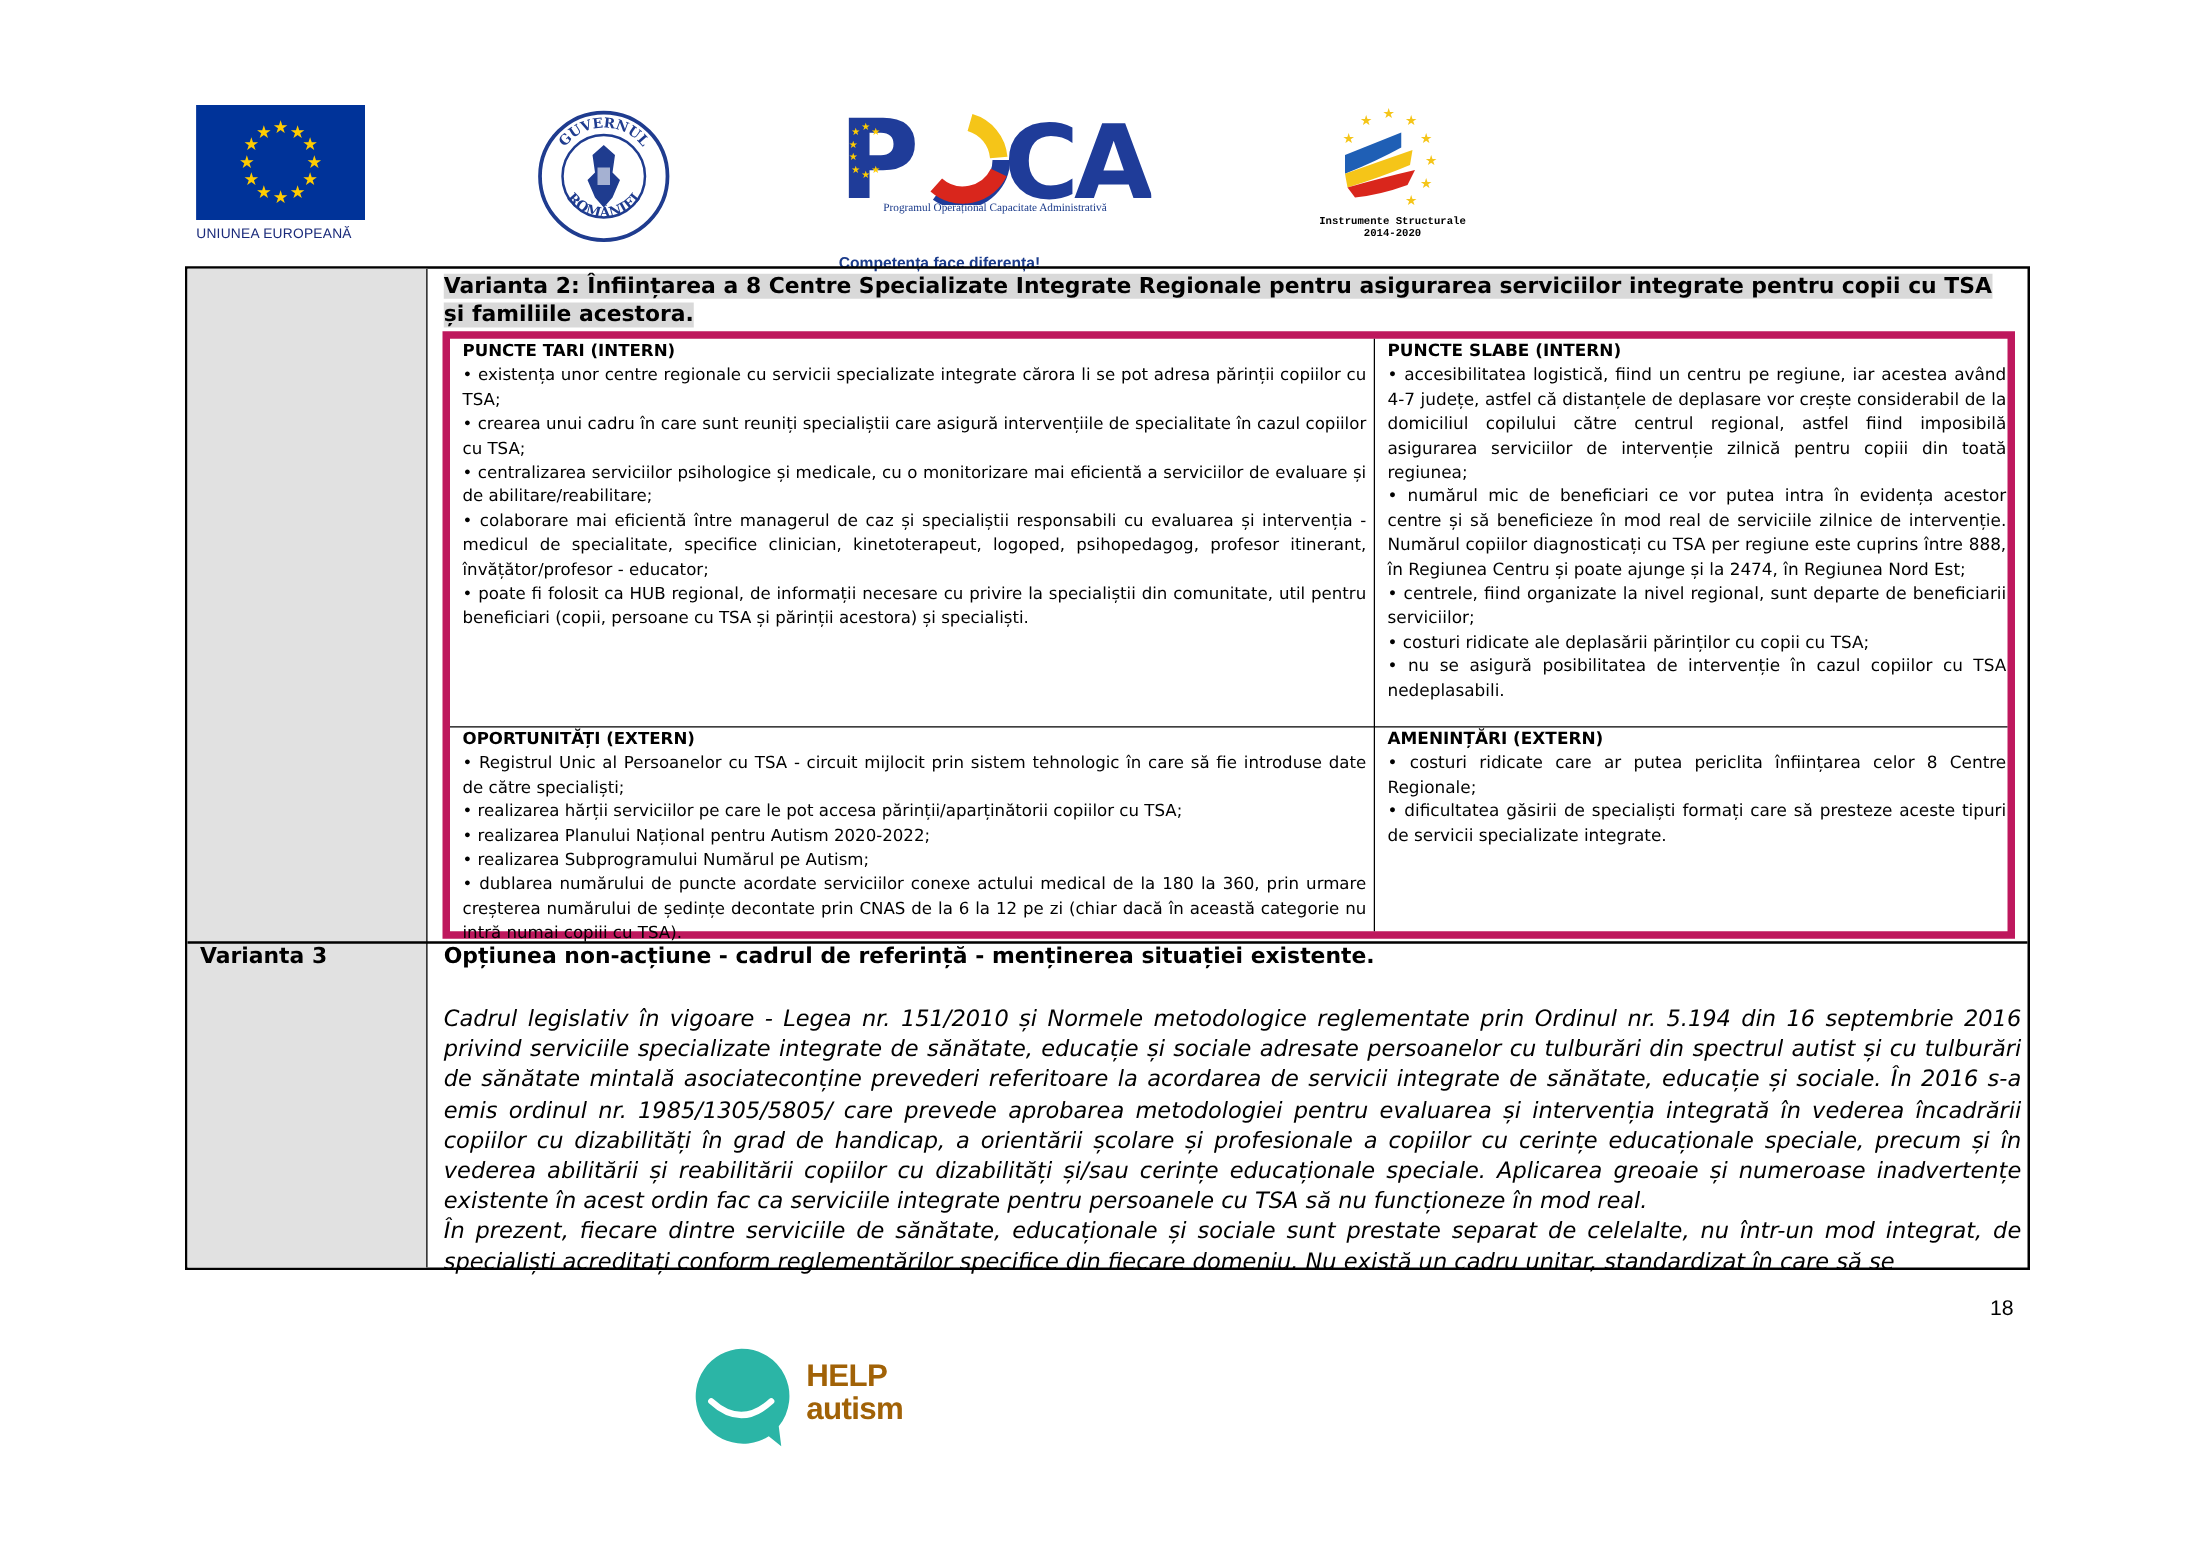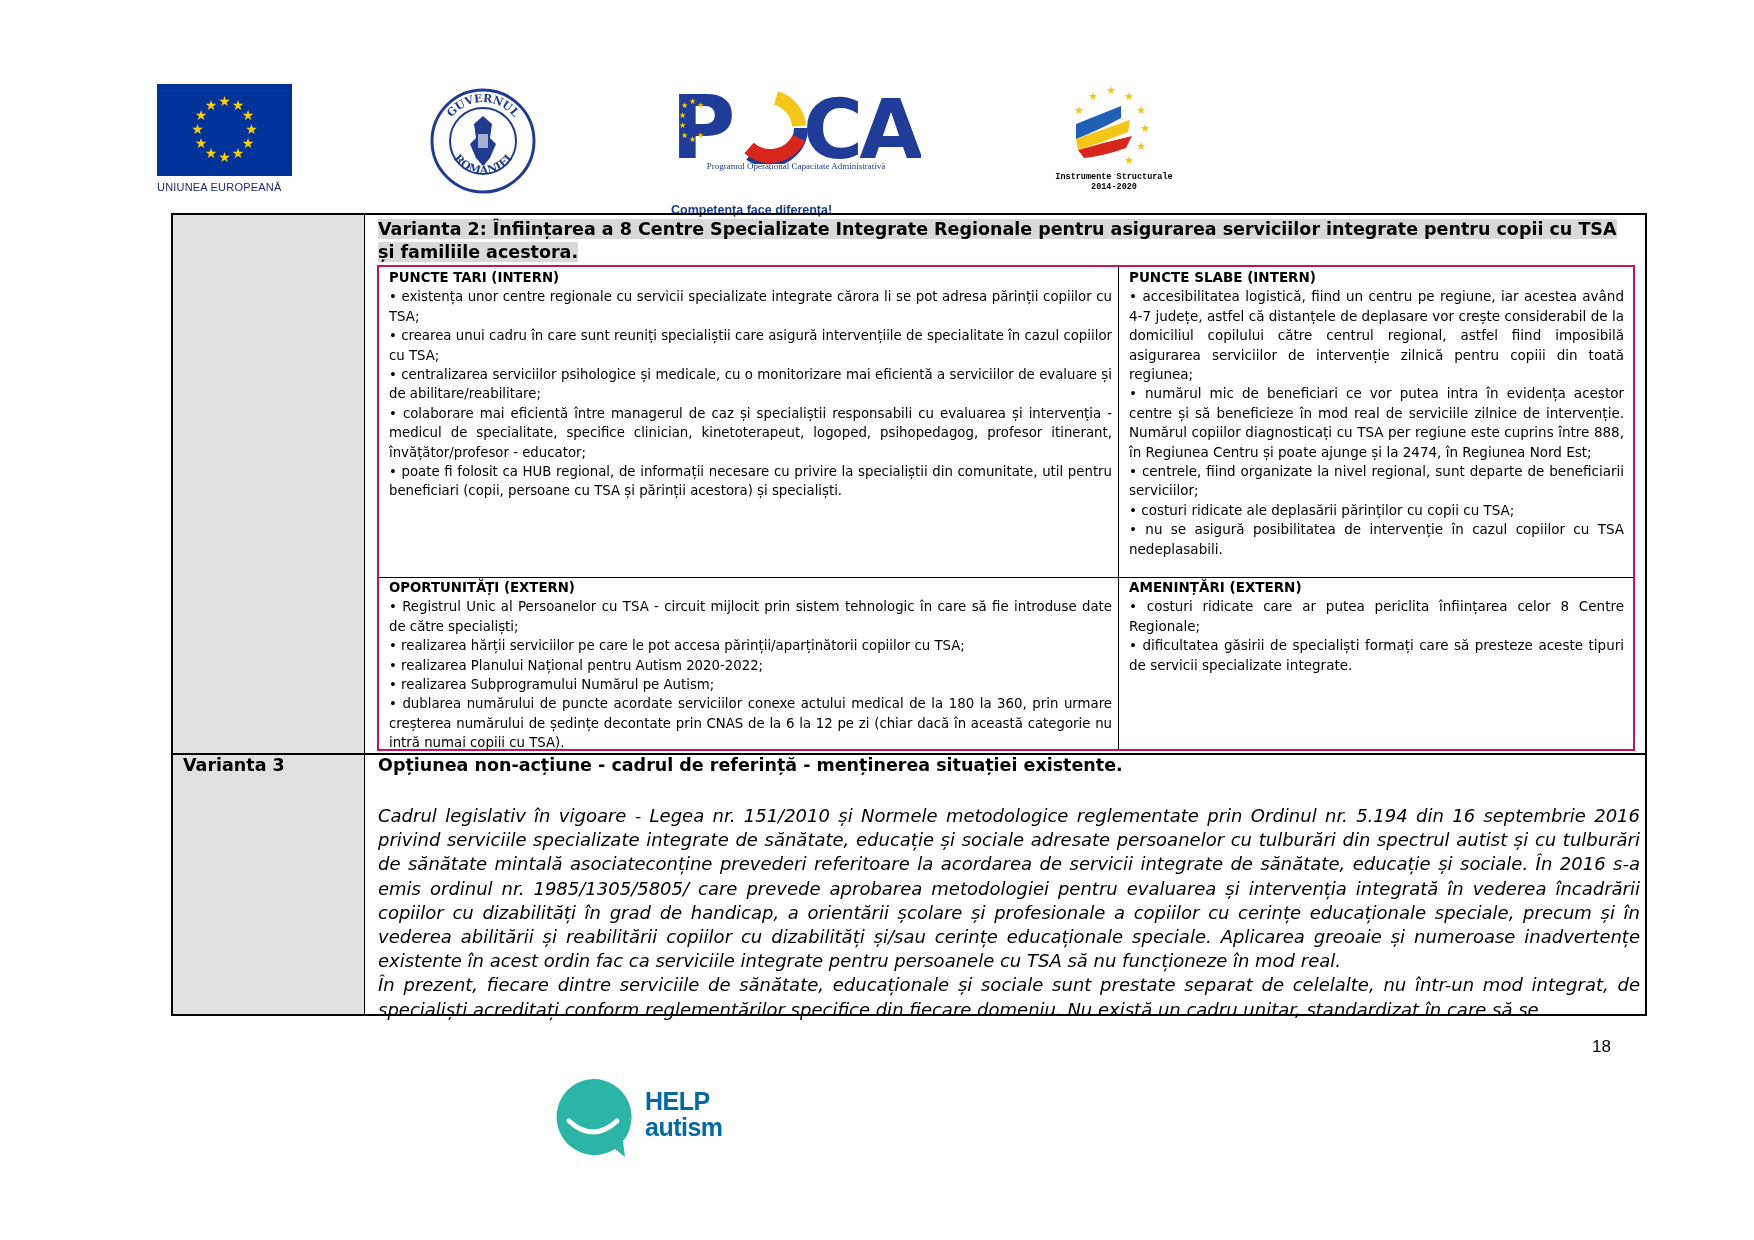--- a/index.html
+++ b/index.html
@@ -17,31 +17,31 @@
   .poca-sub1 { position: absolute; left: 671px; top: 161px; width: 250px; text-align: center;
                font-family: Liberation Serif, serif; font-size: 9px; color: #1a3a8a; }
   .poca-sub2 { position: absolute; left: 671px; top: 171px; width: 250px; 
                font-family: "Liberation Sans", sans-serif; font-size: 12.5px; color: #1a3a8a; font-weight: bold; margin-top: 32px; }
   .instr { left: 1066px; top: 84px; width: 90px; height: 88px; }
   .instr-label { position: absolute; left: 1044px; top: 172px; width: 140px; text-align: center;
                  font-family: Liberation Mono, monospace; font-size: 8.5px; font-weight: bold; line-height: 10px; }
 
   
   .outer { position: absolute; left: 148px; top: 213px; width: 1476px; height: 803px;
-           border: 2px solid #000; box-sizing: border-box; margin-left: 23px; }
+           border: 2px solid #000; box-sizing: border-box; }
   .leftcol { position: absolute; left: 0; top: 0; width: 192px; height: 100%;
              background: #e1e1e1; border-right: 1.5px solid #000; box-sizing: border-box; }
   .row-split { position: absolute; left: 0; top: 538px; width: 100%; height: 0; border-top: 2px solid #000; }
 
   .v2-title { position: absolute; left: 205px; top: 3px; width: 1260px; font-weight: bold;
               font-size: 17.5px; line-height: 23px; }
   .v2-title span { background: #d9d9d9; }
 
   .swot { position: absolute; left: 204px; top: 50px; width: 1258px; height: 486px;
-          border: 2px solid #be185d; box-sizing: border-box; }
+          border: 6px solid #be185d; box-sizing: border-box; }
   .swot-v { position: absolute; left: 739px; top: 0; height: 100%; border-left: 1.5px solid #000; }
   .swot-h { position: absolute; left: 0; top: 310px; width: 100%; border-top: 1.5px solid #000; }
   .cell { position: absolute; font-size: 13.5px; line-height: 19.4px; text-align: justify;
           font-family: "DejaVu Sans", sans-serif; }
   .cell .hd { font-weight: bold; display: block; }
   .cell p { margin: 0; }
   .c-s { left: 10px; top: 1px; width: 723px; font-size: 13.3px; }
   .c-w { left: 750px; top: 1px; width: 495px; }
   .c-o { left: 10px; top: 311px; width: 723px; font-size: 13.3px; }
   .c-t { left: 750px; top: 311px; width: 495px; }
@@ -50,21 +50,21 @@
   .v3-title { position: absolute; left: 205px; top: 540px; font-weight: bold; font-size: 17.5px; }
   .v3-body { position: absolute; left: 205px; top: 589px; width: 1262px; font-size: 18px;
              line-height: 24.2px; text-align: justify; font-style: italic; }
   .v3-body p { margin: 0; }
 
   .pagenum { position: absolute; left: 1592px; top: 1037px; font-family: "Liberation Sans", sans-serif;
              font-size: 17px; }
 
   .help { position: absolute; left: 553px; top: 1077px; width: 84px; height: 82px; }
   .help-text { position: absolute; left: 645px; top: 1088px; font-family: "Liberation Sans", sans-serif;
-               font-weight: bold; font-size: 25px; line-height: 26px; color: #0369a1; letter-spacing: -0.5px; }
+               font-weight: bold; font-size: 25px; line-height: 26px; color: #a16207; letter-spacing: -0.5px; }
 </style>
 </head>
 <body>
 
 <div class="logo eu">
   <svg width="135" height="92" viewBox="0 0 135 92">
     <rect width="135" height="92" fill="#003399"></rect>
     <g fill="#ffcc00" font-size="14" text-anchor="middle" font-family="DejaVu Sans, sans-serif">
       <text x="67.5" y="22">★</text>
         <text x="81" y="26">★</text>

